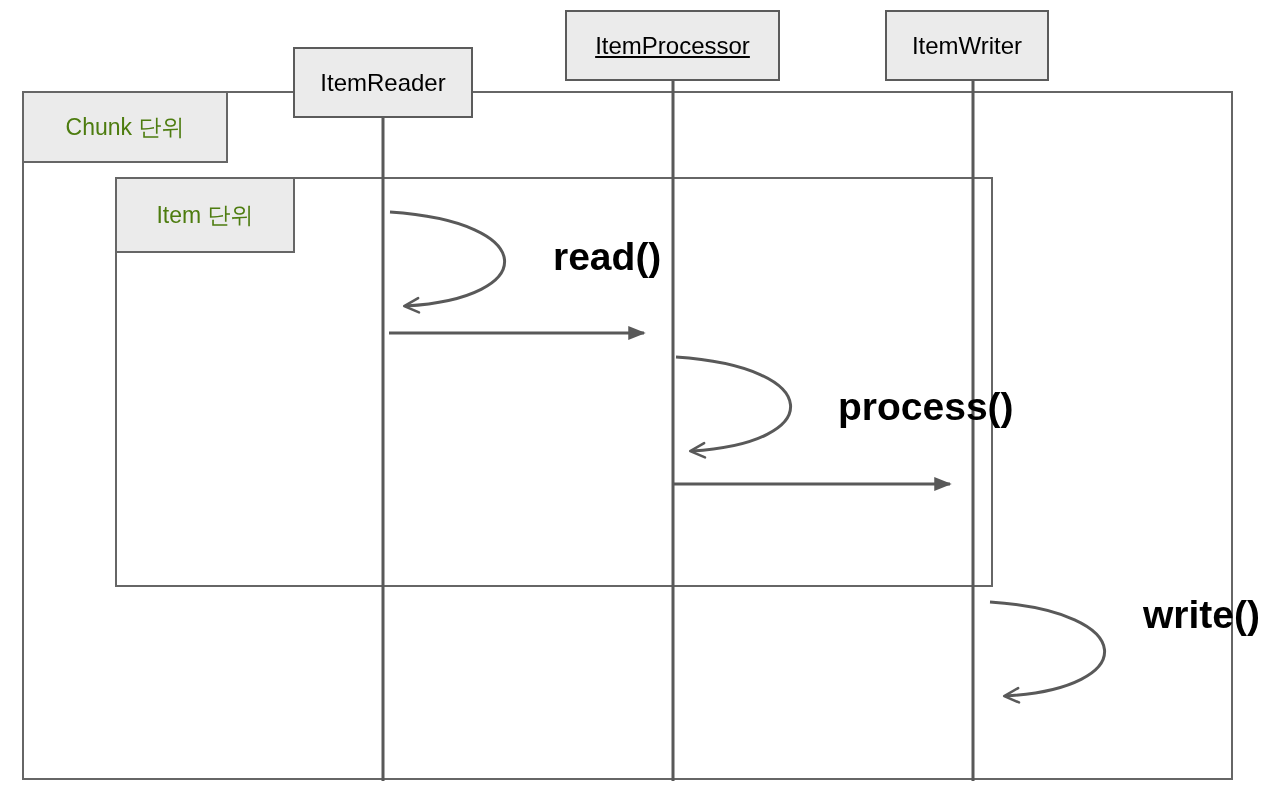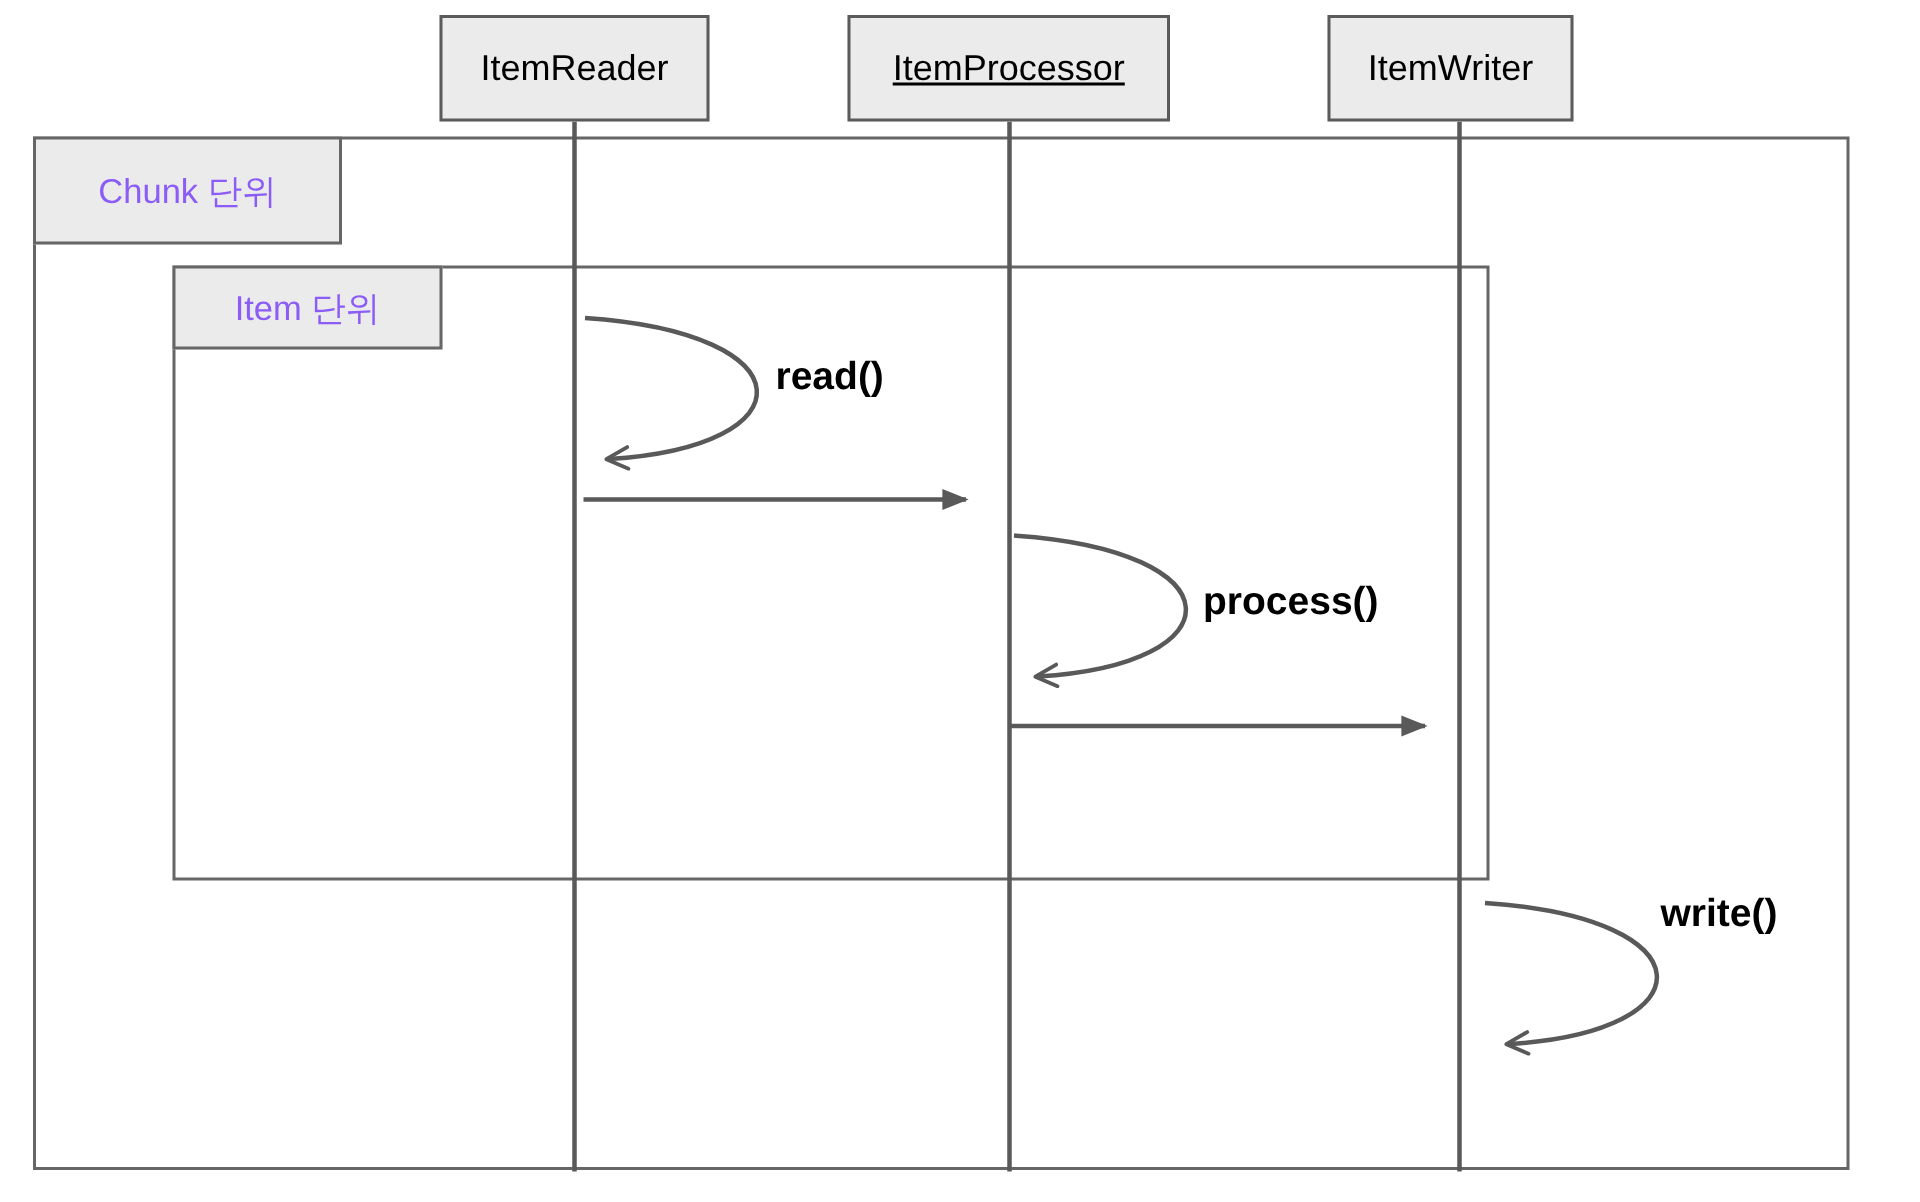--- a/index.html
+++ b/index.html
@@ -28,59 +28,60 @@
   
   .frame-label {
     position: absolute;
     background: #ebebeb;
     border: 2px solid #666666;
     box-sizing: border-box;
     display: flex;
     align-items: center;
     justify-content: center;
     font-size: 23px;
-    color: #8b5cf6;
+    color: #4d7c0f;
   }
   .label-chunk { left: 22px;  top: 91px;  width: 206px; height: 72px; }
-  .label-item  { left: 115px; top: 177px; width: 180px; height: 56px; }
+  .label-item  { left: 115px; top: 177px; width: 180px; height: 76px; }
 
   
   .participant {
     position: absolute;
     top: 10px;
     height: 71px;
     background: #ebebeb;
     border: 2px solid #5b5b5b;
     box-sizing: border-box;
     display: flex;
     align-items: center;
     justify-content: center;
     font-size: 24px;
     color: #000000;
   }
-  .participant-reader    { left: 293px; width: 180px; }
+  .participant-reader    { left: 293px; width: 180px; margin-top: 37px; }
   .participant-processor { left: 565px; width: 215px; text-decoration: underline; }
   .participant-writer    { left: 885px; width: 164px; }
 
   
   .wires {
     position: absolute;
     left: 0; top: 0;
     width: 1280px;
     height: 801px;
     pointer-events: none;
   }
 
   
   .msg-label {
     position: absolute;
-    font-size: 26px;
+    font-size: 39px;
     font-weight: bold;
     color: #000000;
     white-space: nowrap;
+    margin-left: 36px;
   }
   .msg-read    { left: 517px;  top: 235px; }
   .msg-process { left: 802px;  top: 385px; }
   .msg-write   { left: 1107px; top: 593px; }
 </style>
 </head>
 <body>
 
 <div class="canvas">
 

